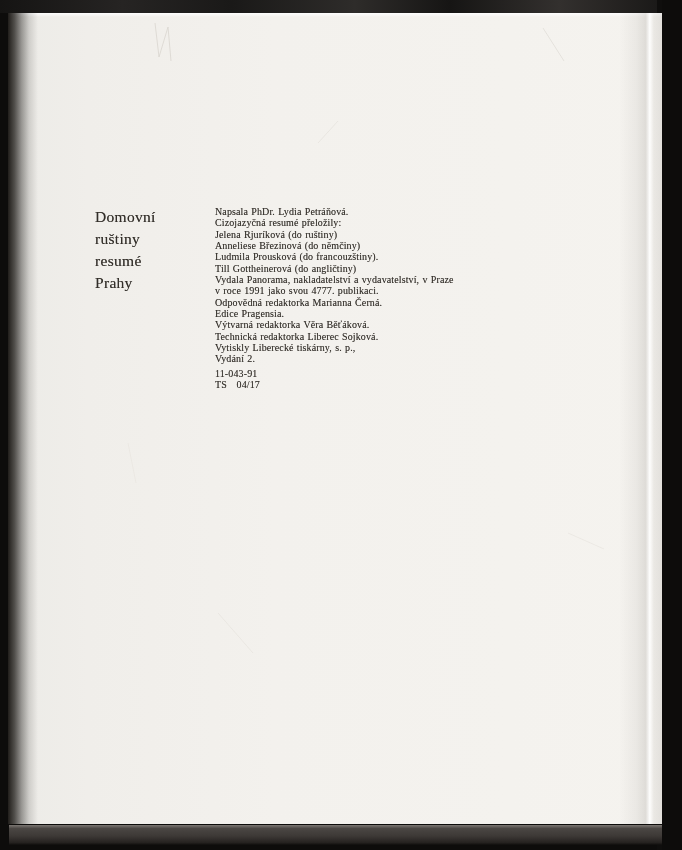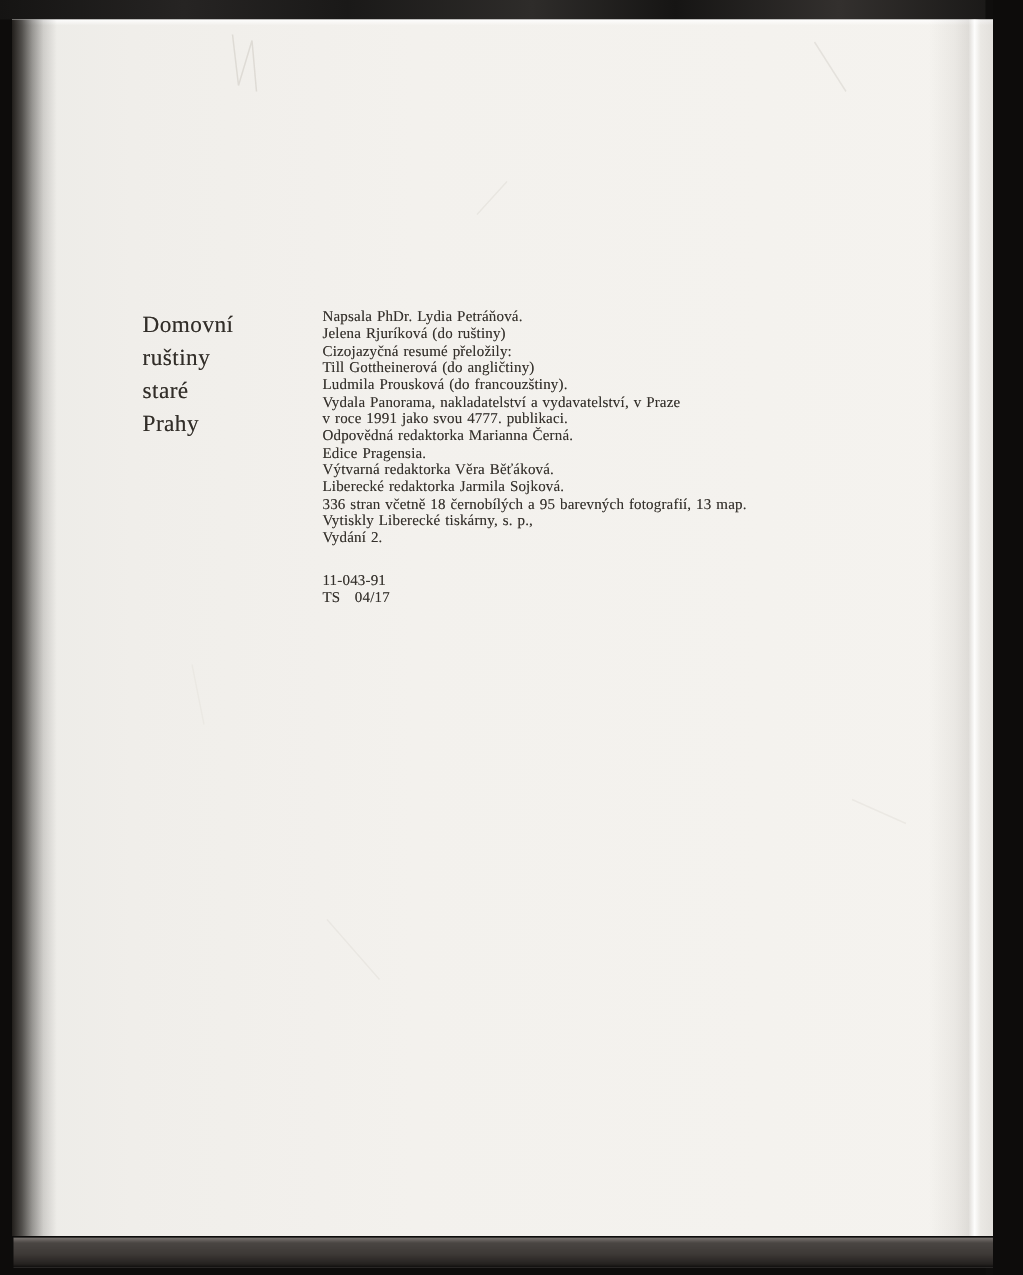--- a/index.html
+++ b/index.html
@@ -101,21 +101,21 @@
     position: absolute;
     left: 207px; top: 193px;
     font-size: 10px;
     line-height: 11.35px;
     letter-spacing: 0.12px;
     word-spacing: 0.6px;
     color: #35312c;
     text-shadow: 0 0 0.35px rgba(53,49,44,0.5);
   }
   .cl { white-space: pre; }
-  .print-group { margin-top: 17px; }
+  .print-group { margin-top: 3px; }
 </style>
 </head>
 <body>
 
 <div class="scan">
 
   <div class="top-bar"></div>
   <div class="right-strip"></div>
 
   <div class="paper">
@@ -127,37 +127,37 @@
       <line x1="535" y1="15" x2="556" y2="48" stroke="#dedbd5" stroke-width="1" opacity="0.7"></line>
       <line x1="210" y1="600" x2="245" y2="640" stroke="#e4e1db" stroke-width="1" opacity="0.6"></line>
       <line x1="310" y1="130" x2="330" y2="108" stroke="#e2dfd9" stroke-width="1" opacity="0.6"></line>
       <line x1="560" y1="520" x2="596" y2="536" stroke="#e4e1db" stroke-width="1" opacity="0.55"></line>
       <line x1="120" y1="430" x2="128" y2="470" stroke="#e6e3dd" stroke-width="1" opacity="0.5"></line>
     </svg>
 
     <div class="title-block">
       <div>Domovní</div>
       <div>ruštiny</div>
-      <div>staré</div>
+      <div>resumé</div>
       <div>Prahy</div>
     </div>
 
     <div class="colophon">
       <div class="cl">Napsala PhDr. Lydia Petráňová.</div>
+      <div class="cl">Cizojazyčná resumé přeložily:</div>
       <div class="cl">Jelena Rjuríková (do ruštiny)</div>
-      <div class="cl">Cizojazyčná resumé přeložily:</div>
+      <div class="cl">Anneliese Březinová (do němčiny)</div>
+      <div class="cl">Ludmila Prousková (do francouzštiny).</div>
       <div class="cl">Till Gottheinerová (do angličtiny)</div>
-      <div class="cl">Ludmila Prousková (do francouzštiny).</div>
       <div class="cl">Vydala Panorama, nakladatelství a vydavatelství, v Praze</div>
       <div class="cl">v roce 1991 jako svou 4777. publikaci.</div>
       <div class="cl">Odpovědná redaktorka Marianna Černá.</div>
       <div class="cl">Edice Pragensia.</div>
       <div class="cl">Výtvarná redaktorka Věra Běťáková.</div>
-      <div class="cl">Liberecké redaktorka Jarmila Sojková.</div>
-      <div class="cl">336 stran včetně 18 černobílých a 95 barevných fotografií, 13 map.</div>
+      <div class="cl">Technická redaktorka Liberec Sojková.</div>
       <div class="cl">Vytiskly Liberecké tiskárny, s. p.,</div>
       <div class="cl">Vydání 2.</div>
       <div class="print-group">
         <div class="cl">11-043-91</div>
         <div class="cl">TS   04/17</div>
       </div>
     </div>
   </div>
 
   <div class="bottom-band"></div>

